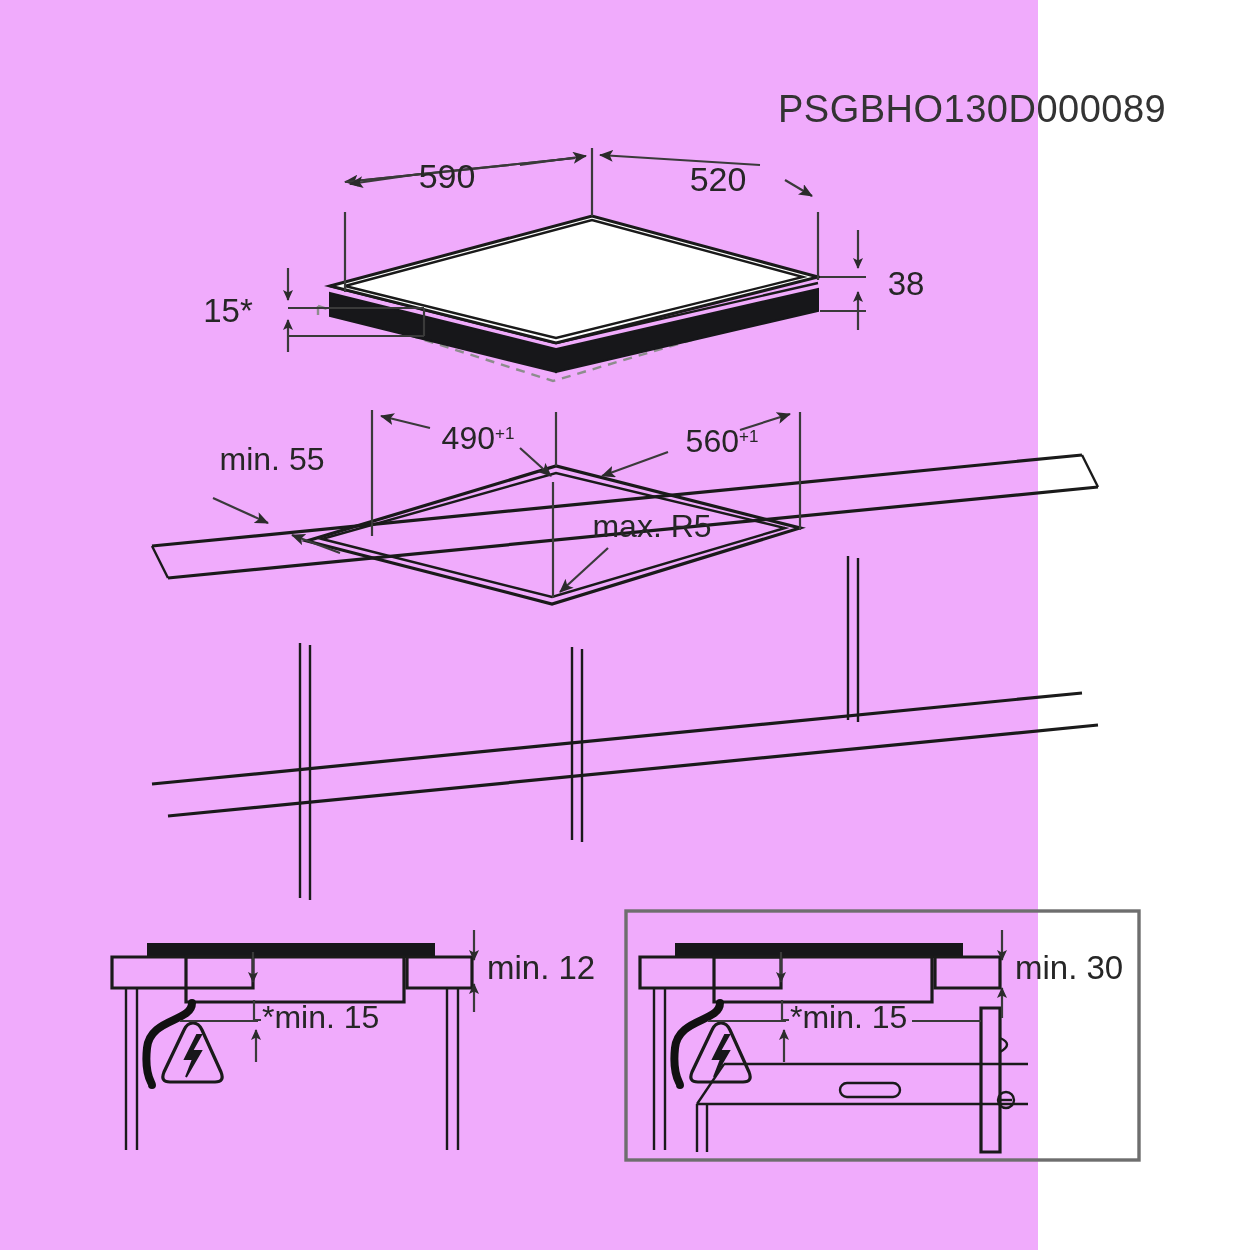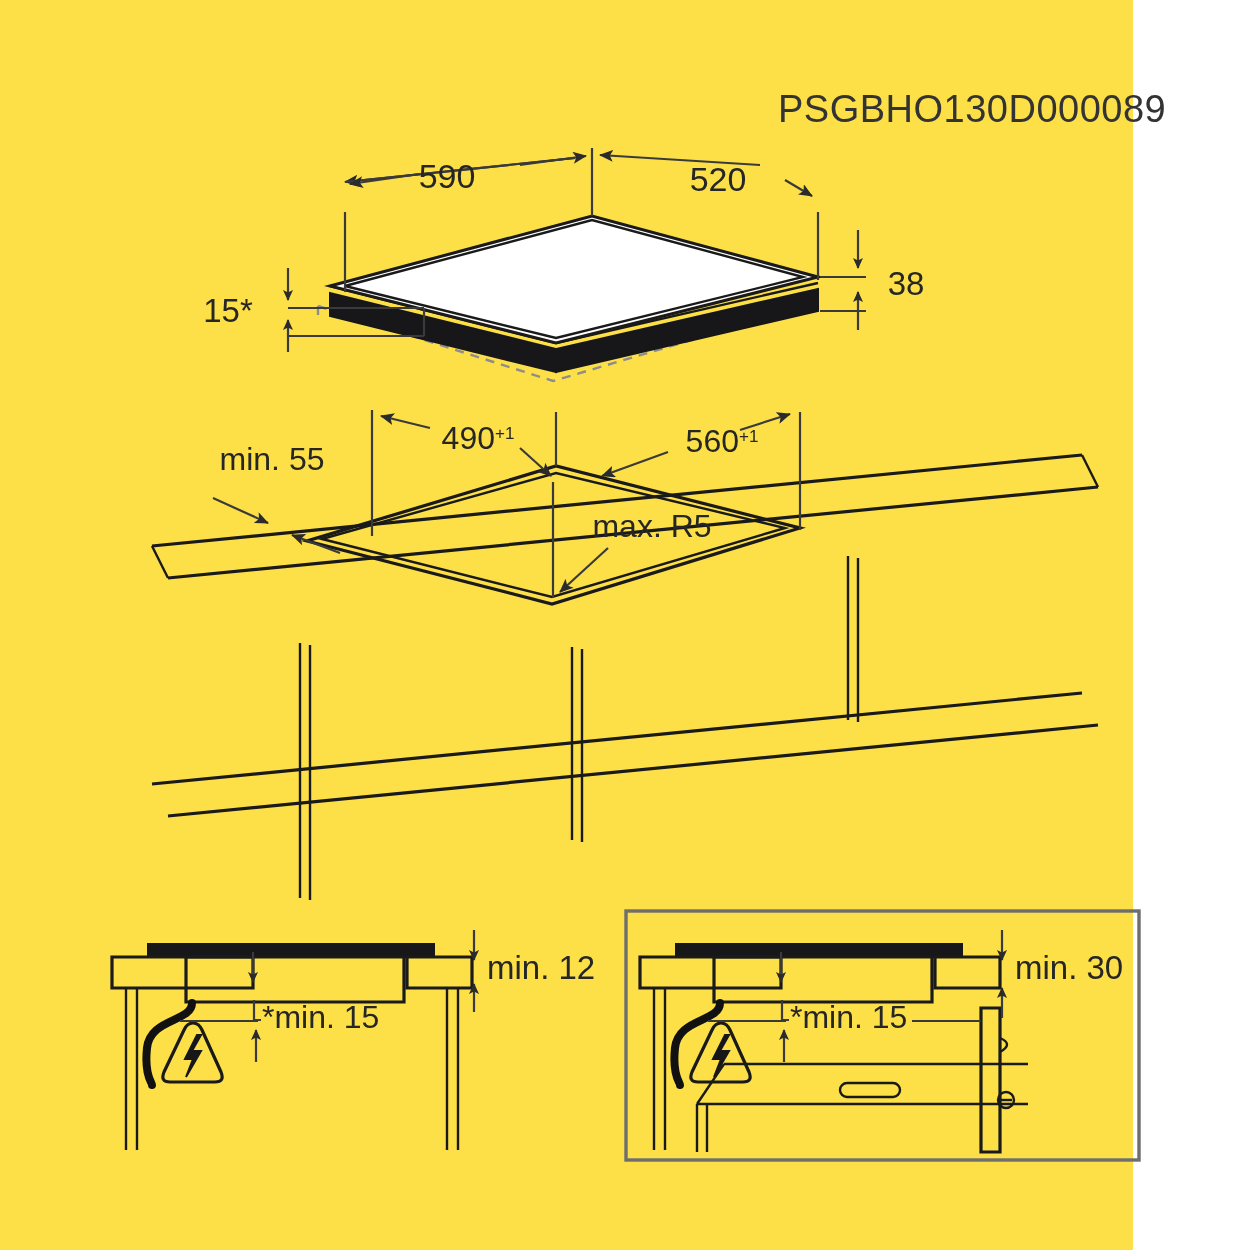--- a/index.html
+++ b/index.html
@@ -1,17 +1,17 @@
 <!DOCTYPE html>
 <html><head>
 <meta charset="utf-8">
 <style>
   html,body{margin:0;padding:0;background:#ffffff;}
   body{width:1250px;height:1250px;overflow:hidden;font-family:"Liberation Sans",sans-serif;}
-  #stage{position:relative;width:1133px;height:1250px;background:#fde047;}
+  #stage{position:relative;width:1038px;height:1250px;background:#f0abfc;}
   svg{display:block;}
   .ln{stroke:#1a1a1a;fill:none;stroke-linecap:butt;}
   .thin{stroke-width:2.4;}
   .med{stroke-width:3.2;}
   .dim{stroke:#3a3a3a;stroke-width:2.2;fill:none;}
   .dash{stroke:#8d8d8d;stroke-width:2.4;fill:none;stroke-dasharray:9 7;}
   .fillblk{fill:#17171a;stroke:#17171a;stroke-width:2;}
   .fillwht{fill:#ffffff;stroke:#1a1a1a;stroke-width:3.0;}
   .nofill{fill:none;}
   .cable{stroke:#111;stroke-width:8;fill:none;stroke-linecap:round;stroke-linejoin:round;}

